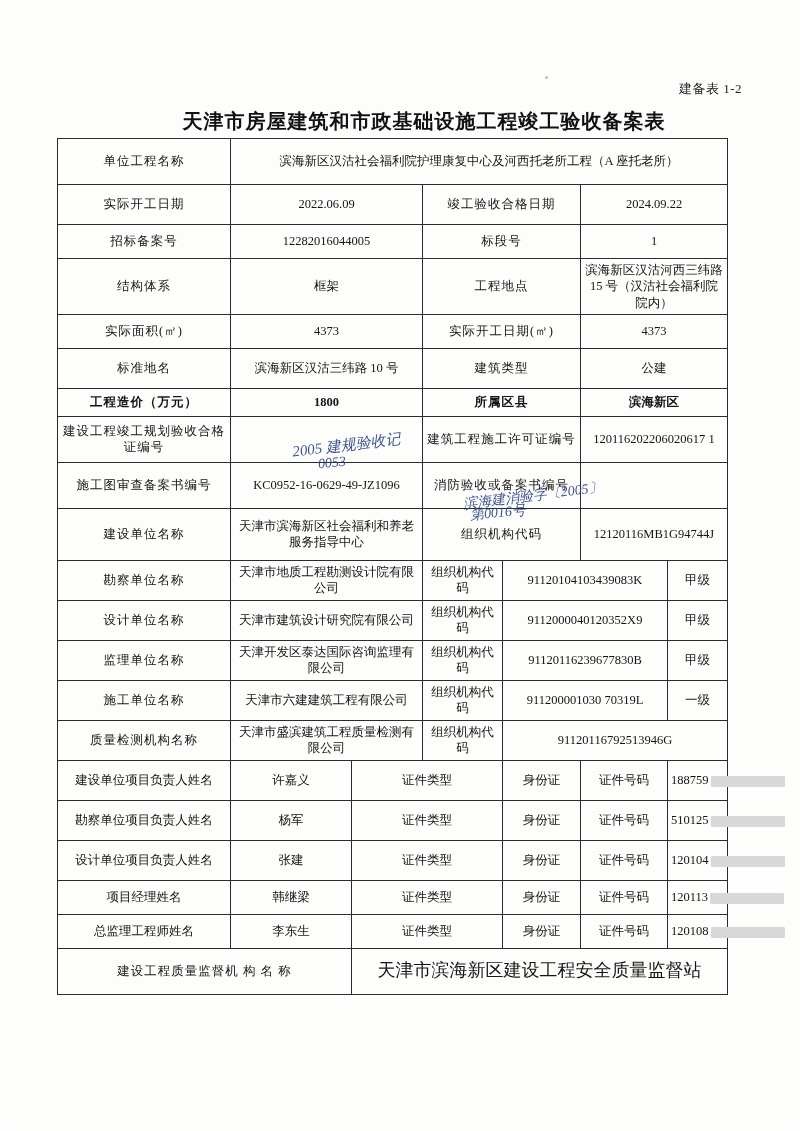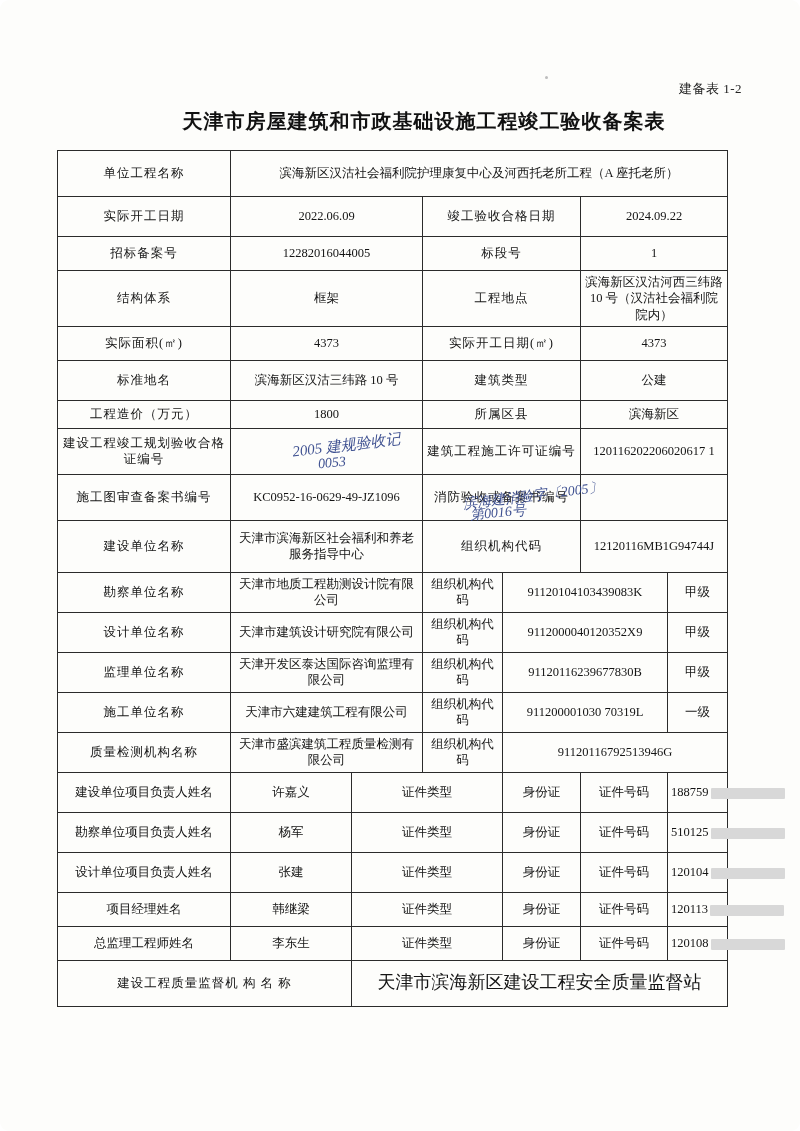--- a/index.html
+++ b/index.html
@@ -38,21 +38,21 @@
     text-align: center;
     font-size: 20px;
     font-weight: bold;
     letter-spacing: 1px;
     color: #111;
     font-family: "Liberation Sans", "DejaVu Sans", sans-serif;
     padding-left: 8px;
   }
   table.main {
     position: absolute;
-    top: 150px;
+    top: 138px;
     left: 57px;
     width: 670px;
     border-collapse: collapse;
     table-layout: fixed;
   }
   table.main td {
     border: 1px solid #2b2b2b;
     font-size: 12.5px;
     text-align: center;
     vertical-align: middle;
@@ -67,21 +67,21 @@
     font-size: 11.5px;
     line-height: 1.25;
   }
   .tiny {
     font-size: 11px;
     line-height: 1.2;
   }
   .val {
     font-size: 12.5px;
   }
-  .rowh-28 { height: 28px; }
+  .rowh-28 { height: 28px; font-weight: bold; }
   .rowh-34 { height: 34px; }
   .rowh-40 { height: 40px; }
   .rowh-46 { height: 46px; }
   .rowh-52 { height: 52px; }
   .redacted {
     display: inline-block;
     width: 74px;
     height: 11px;
     background: #d8d8d8;
     vertical-align: middle;
@@ -156,21 +156,21 @@
       <td class="lbl">招标备案号</td>
       <td colspan="2" class="val">12282016044005</td>
       <td colspan="2" class="lbl">标段号</td>
       <td colspan="2" class="val">1</td>
     </tr>
 
     <tr class="rowh-46">
       <td class="lbl">结构体系</td>
       <td colspan="2" class="val">框架</td>
       <td colspan="2" class="lbl">工程地点</td>
-      <td colspan="2" class="small">滨海新区汉沽河西三纬路 10 号（汉沽社会福利院院内）</td>
+      <td colspan="2" class="small">滨海新区汉沽河西三纬路 15 号（汉沽社会福利院院内）</td>
     </tr>
 
     <tr class="rowh-34">
       <td class="lbl">实际面积(㎡)</td>
       <td colspan="2" class="val">4373</td>
       <td colspan="2" class="lbl">实际开工日期(㎡)</td>
       <td colspan="2" class="val">4373</td>
     </tr>
 
     <tr class="rowh-40">

